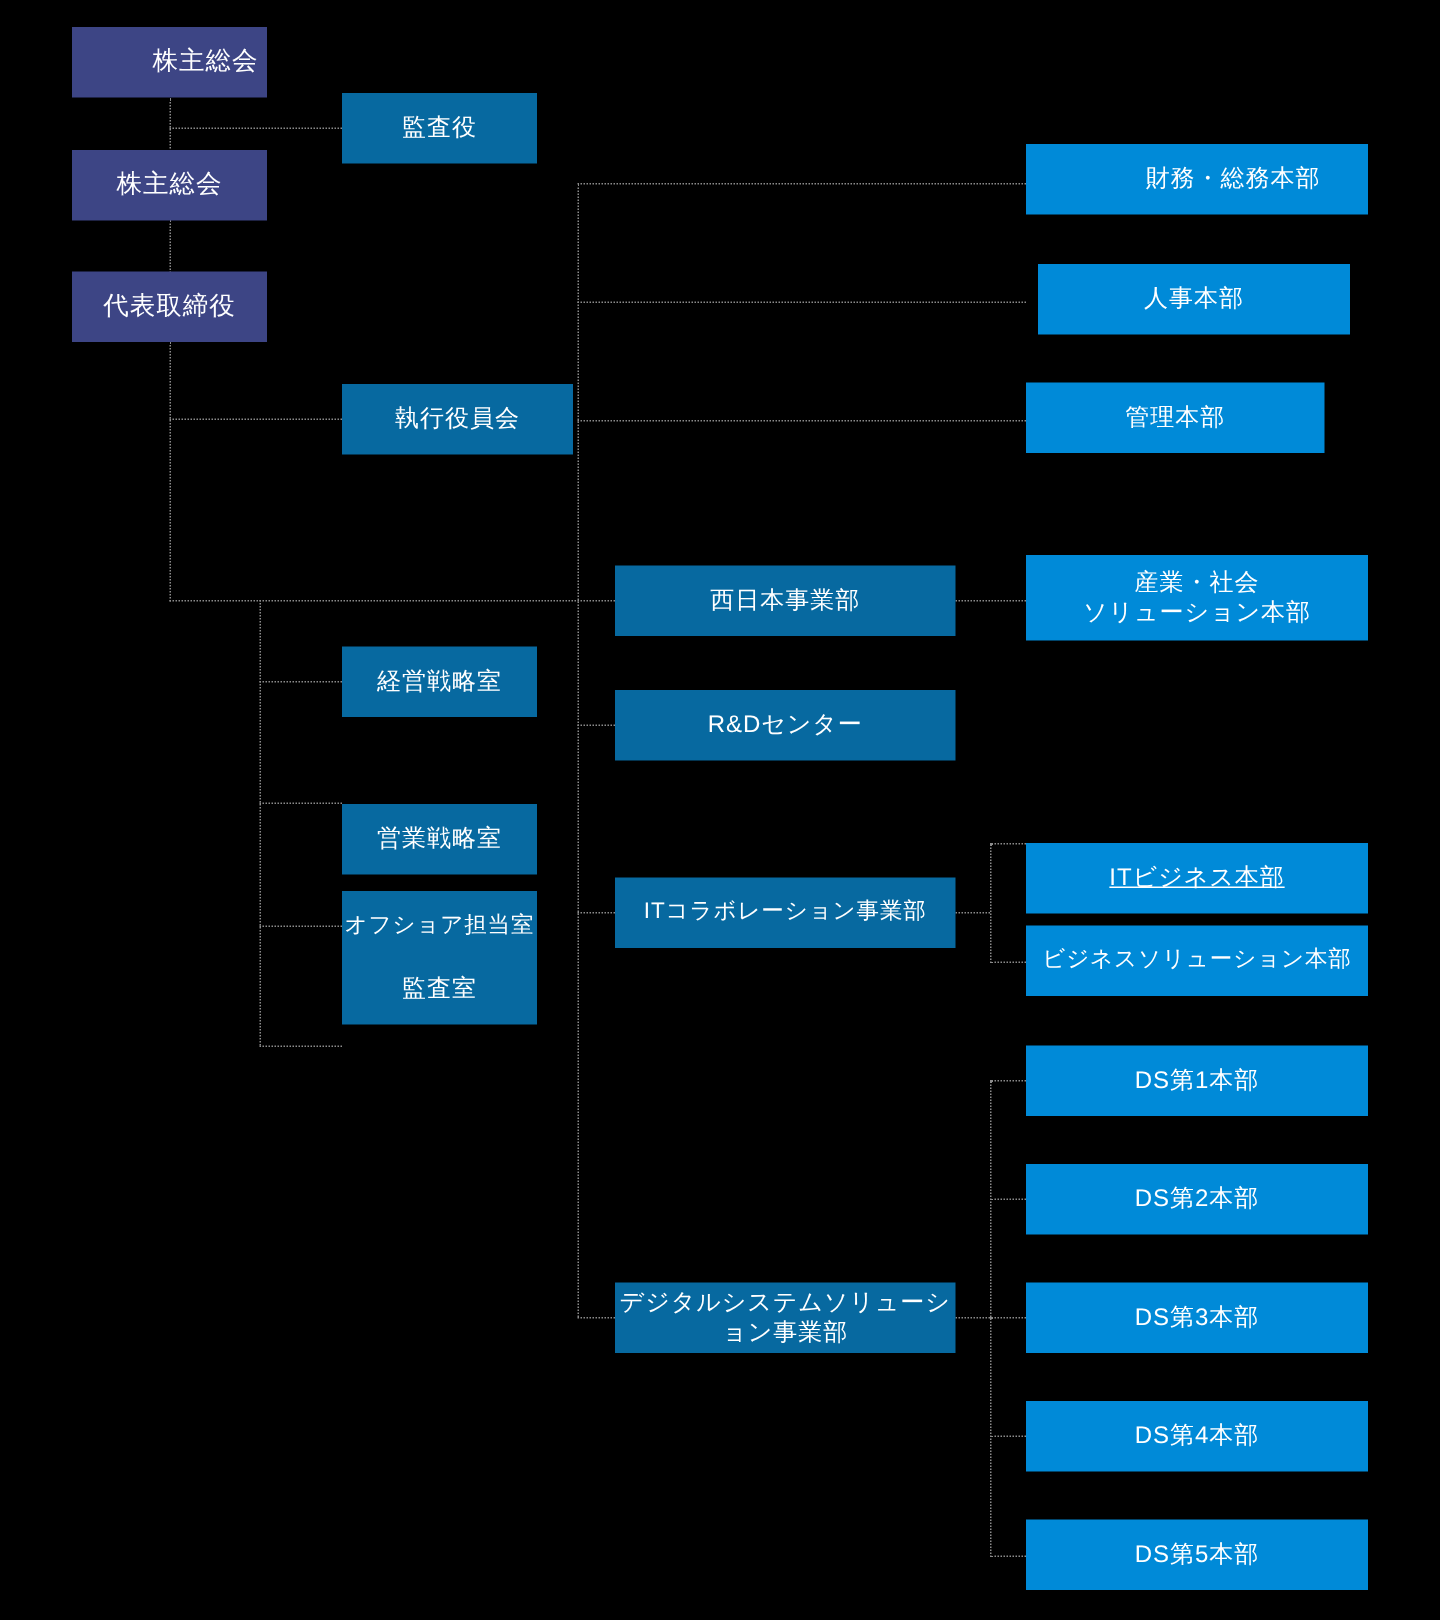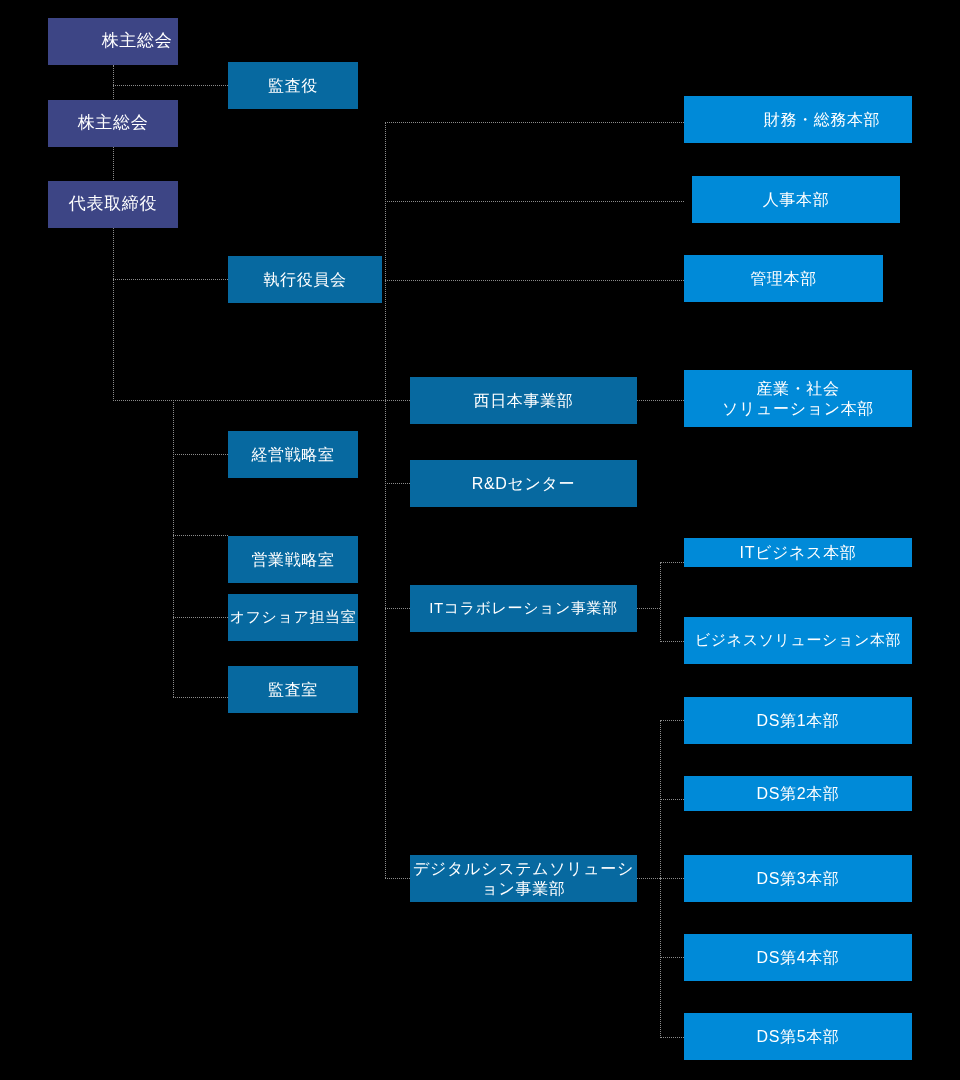--- a/index.html
+++ b/index.html
@@ -101,36 +101,36 @@
   <div class="node lvl-exec fs-17" style="left:48px; top:18px; width:130px; height:47px;padding-left:48px;">株主総会</div>
   <div class="node lvl-exec fs-17" style="left:48px; top:100px; width:130px; height:47px;">株主総会</div>
   <div class="node lvl-exec fs-17" style="left:48px; top:181px; width:130px; height:47px;">代表取締役</div>
 
   <div class="node lvl-mid fs-16" style="left:228px; top:62px; width:130px; height:47px;">監査役</div>
   <div class="node lvl-mid fs-16" style="left:228px; top:256px; width:154px; height:47px;">執行役員会</div>
 
   <div class="node lvl-mid fs-16" style="left:228px; top:431px; width:130px; height:47px;">経営戦略室</div>
   <div class="node lvl-mid fs-16" style="left:228px; top:536px; width:130px; height:47px;">営業戦略室</div>
   <div class="node lvl-mid fs-15" style="left:228px; top:594px; width:130px; height:47px;">オフショア担当室</div>
-  <div class="node lvl-mid fs-16" style="left:228px; top:666px; width:130px; height:47px;">監査室</div>
+  <div class="node lvl-mid fs-16" style="left:228px; top:636px; width:130px; height:47px;">監査室</div>
 
   <div class="node lvl-mid fs-16" style="left:410px; top:377px; width:227px; height:47px;">西日本事業部</div>
   <div class="node lvl-mid fs-16" style="left:410px; top:460px; width:227px; height:47px;">R&amp;Dセンター</div>
   <div class="node lvl-mid fs-15" style="left:410px; top:585px; width:227px; height:47px;">ITコラボレーション事業部</div>
   <div class="node lvl-mid fs-12" style="left:410px; top:855px; width:227px; height:47px;">デジタルシステムソリューション事業部</div>
 
   <div class="node lvl-unit fs-16" style="left:684px; top:96px; width:228px; height:47px;padding-left:48px;">財務・総務本部</div>
   <div class="node lvl-unit fs-16" style="left:692px; top:176px; width:208px; height:47px;">人事本部</div>
   <div class="node lvl-unit fs-16" style="left:684px; top:255px; width:199px; height:47px;">管理本部</div>
 
   <div class="node lvl-unit fs-16" style="left:684px; top:370px; width:228px; height:57px;">産業・社会
 ソリューション本部</div>
 
-  <div class="node lvl-unit fs-16" style="left:684px; top:538px; width:228px; height:29px;">ITビジネス本部</div>
+  <div class="node lvl-unit fs-16" style="left:684px; top:562px; width:228px; height:47px;text-decoration:underline;">ITビジネス本部</div>
   <div class="node lvl-unit fs-15" style="left:684px; top:617px; width:228px; height:47px;">ビジネスソリューション本部</div>
 
   <div class="node lvl-unit fs-16" style="left:684px; top:697px; width:228px; height:47px;">DS第1本部</div>
-  <div class="node lvl-unit fs-16" style="left:684px; top:776px; width:228px; height:35px;">DS第2本部</div>
+  <div class="node lvl-unit fs-16" style="left:684px; top:776px; width:228px; height:47px;">DS第2本部</div>
   <div class="node lvl-unit fs-16" style="left:684px; top:855px; width:228px; height:47px;">DS第3本部</div>
   <div class="node lvl-unit fs-16" style="left:684px; top:934px; width:228px; height:47px;">DS第4本部</div>
   <div class="node lvl-unit fs-16" style="left:684px; top:1013px; width:228px; height:47px;">DS第5本部</div>
 
 </div>
 
 </body></html>

